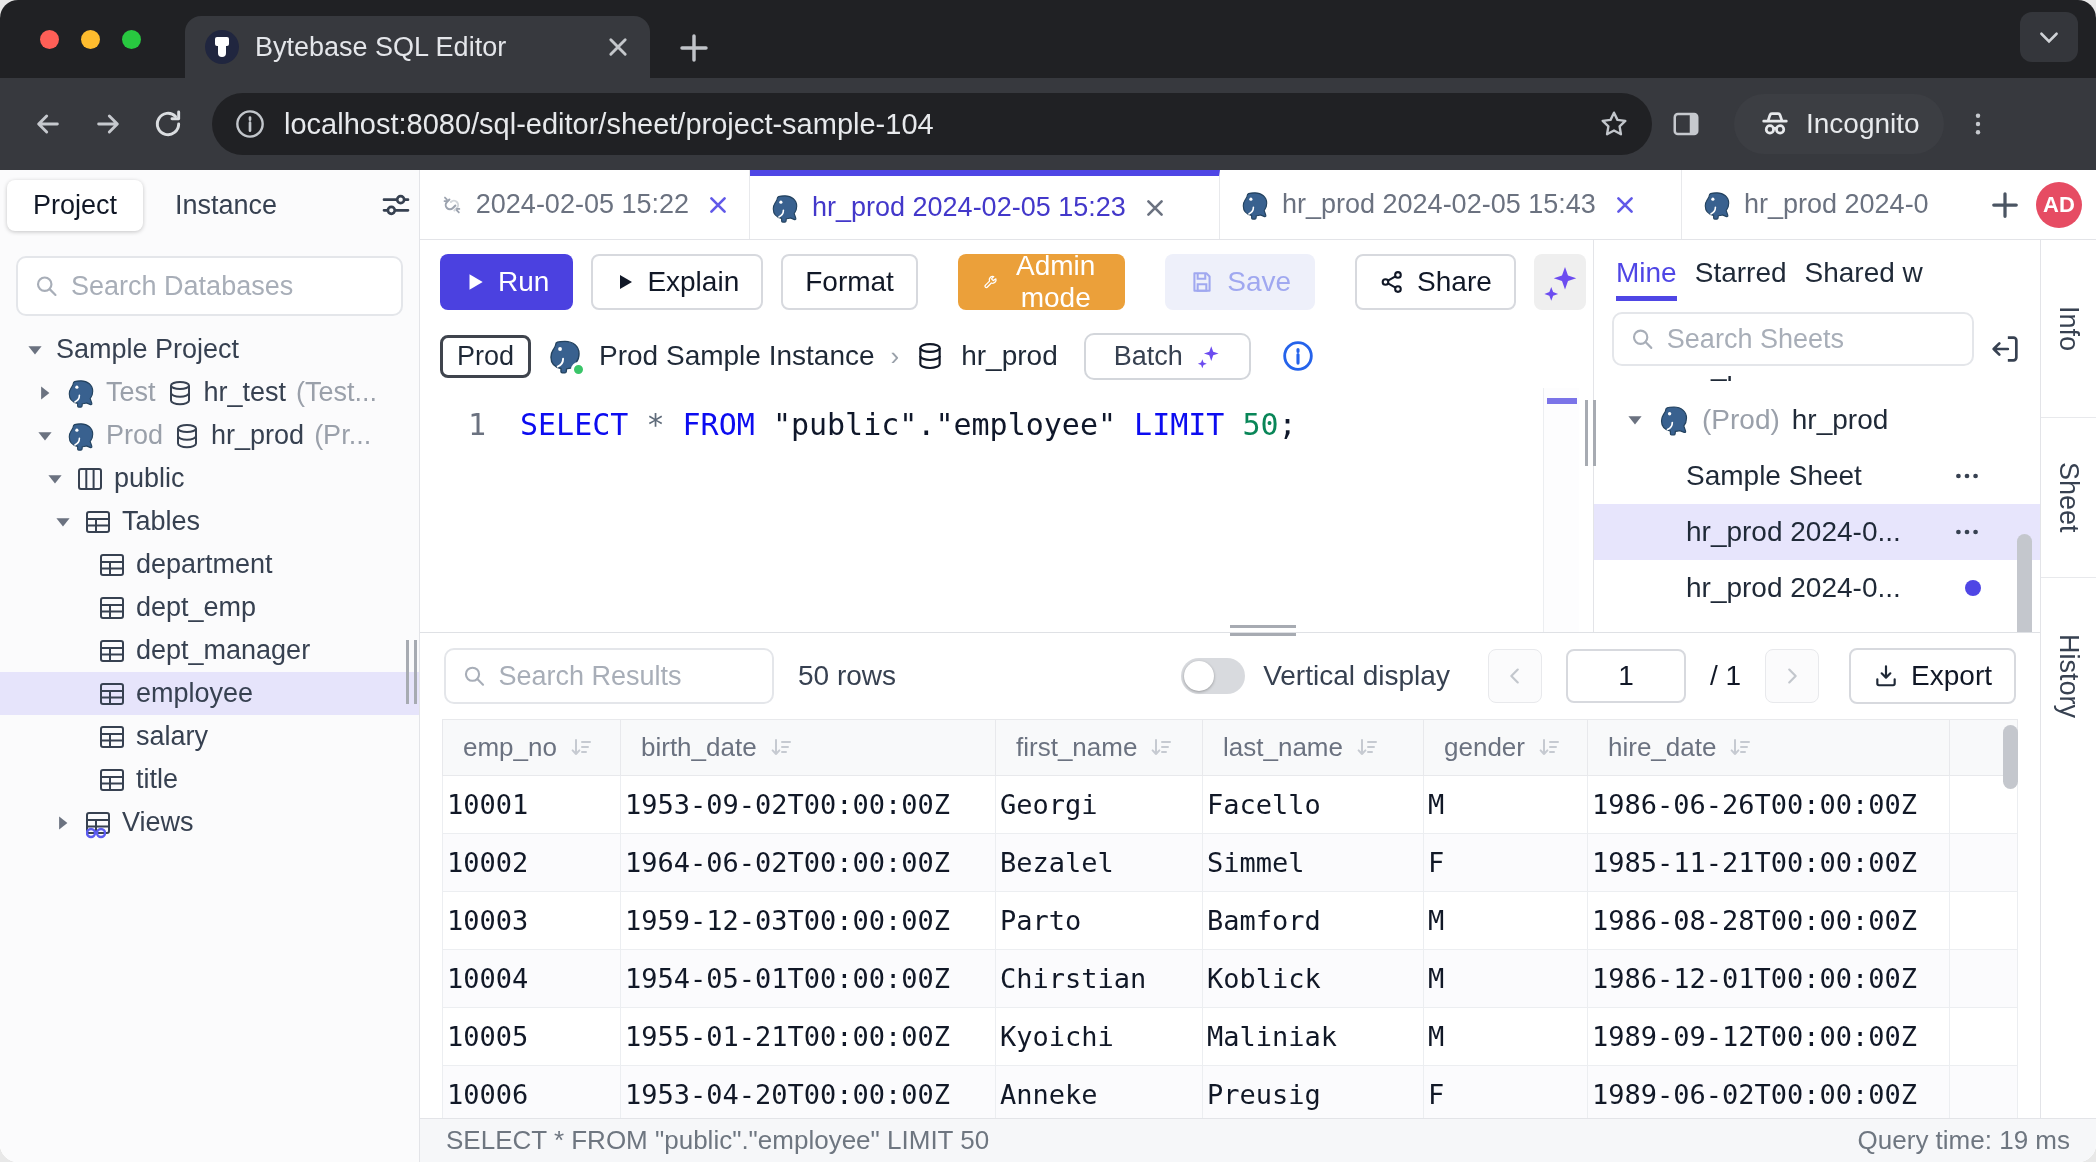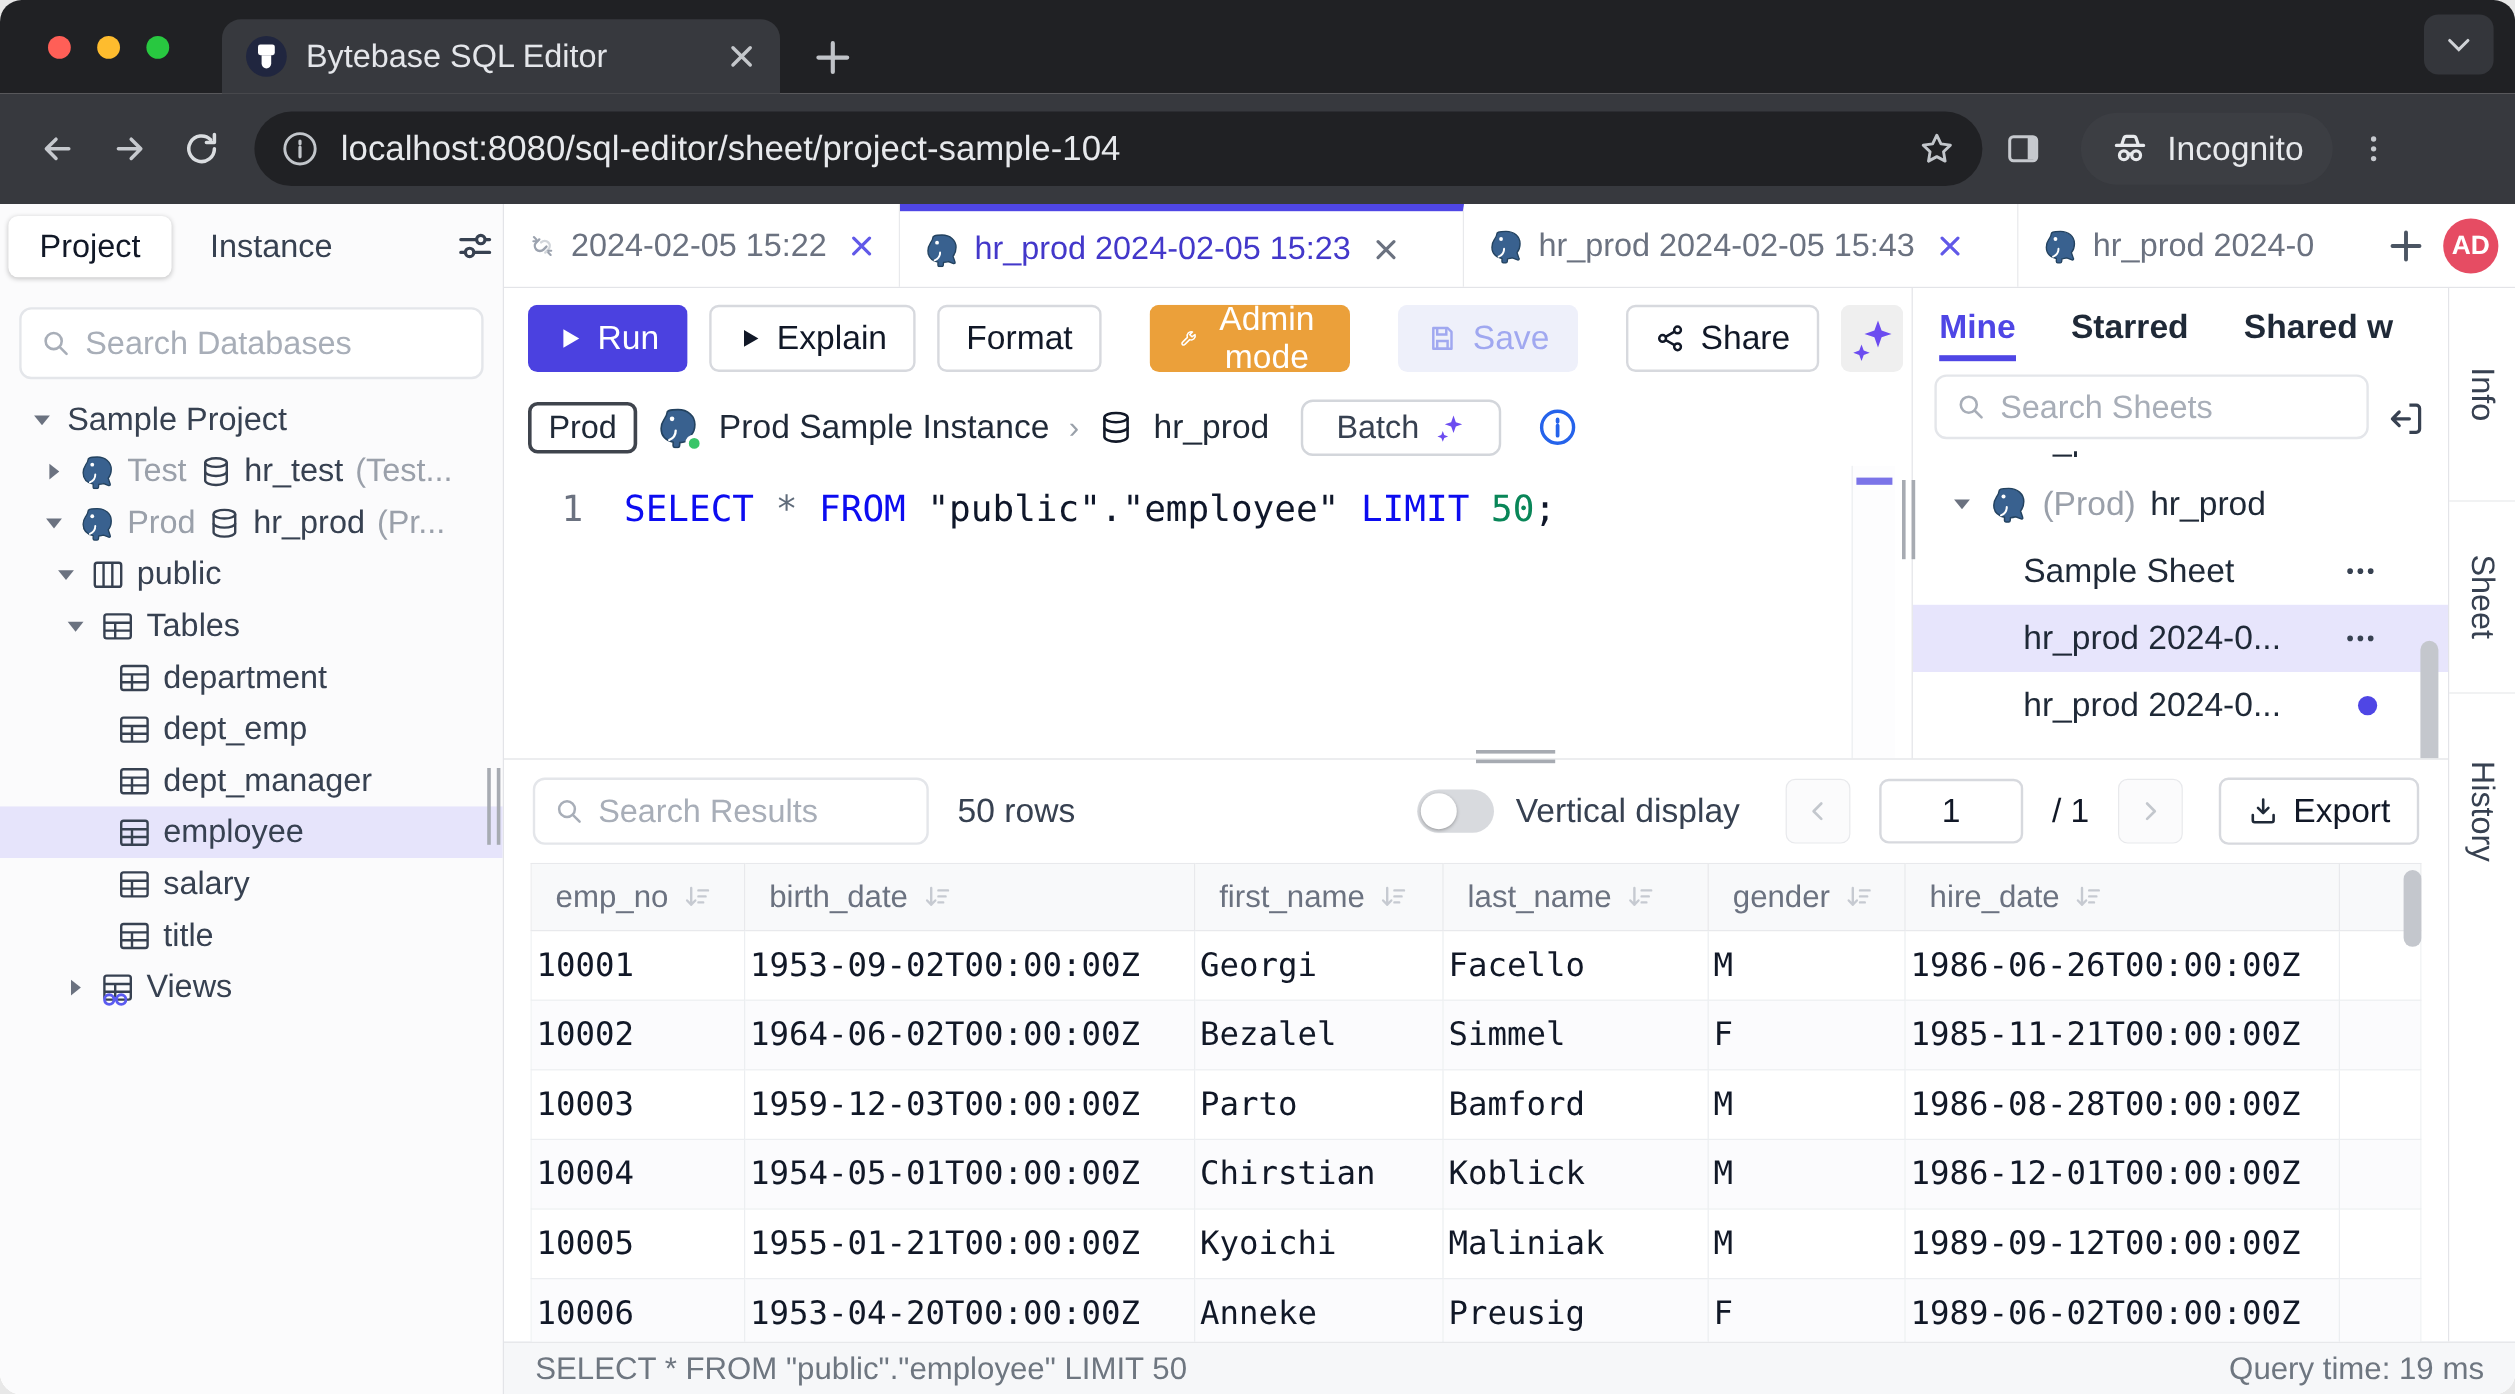--- a/index.html
+++ b/index.html
@@ -100,22 +100,22 @@
   .tok-kw { color:#0c0cf0; } .tok-op { color:#5f6b7a; } .tok-id { color:#0f172a; }
   .tok-num { color:#098658; } .tok-p { color:#0f172a; }
   .minimap { position:absolute; right:14px; top:0; bottom:0; width:36px; border-left:1px solid #eceef1; background:#fdfdfe;}
   .minimap i { display:block; width:30px; height:6px; background:#7b74e8; margin:10px auto 0; }
   .split-handle { position:absolute; right:444px; top:160px; height:66px; display:flex; gap:5px; z-index:5;}
   .split-handle i { width:3px; background:#a7abb2; }
 
   
   .sheetpanel { width:447px; flex:none; border-left:1px solid #e3e4e8; display:flex; flex-direction:column;
                 position:relative; overflow:hidden; }
-  .sp-tabs { height:66px; display:flex; align-items:center; gap:46px; padding:0 22px; font-size:28px;
-             color:#1f2937; flex:none; white-space:nowrap;font-weight:bold;}
+  .sp-tabs { height:66px; display:flex; align-items:center; gap:18px; padding:0 22px; font-size:28px;
+             color:#1f2937; flex:none; white-space:nowrap;}
   .sp-tab.active { color:#4f46e5; position:relative; }
   .sp-tab.active:after { content:""; position:absolute; left:0; right:0; bottom:-12px; height:5px; background:#4f46e5; }
   .sp-search { display:flex; align-items:flex-end; gap:14px; padding:6px 18px 10px; flex:none;}
   .sp-search .input { flex:1; height:54px; }
   .sp-list { flex:1; overflow:hidden; font-size:28px; color:#1f2937; position:relative;}
   .sprow { height:56px; display:flex; align-items:center; gap:12px; padding:0 64px 0 30px; white-space:nowrap; position:relative;}
   .sprow .lead { padding-left:62px; }
   .sprow.sel { background:#e7e5fc; }
   .sprow .trail { position:absolute; right:58px; display:flex; }
   .spclip { height:16px; overflow:hidden; }

